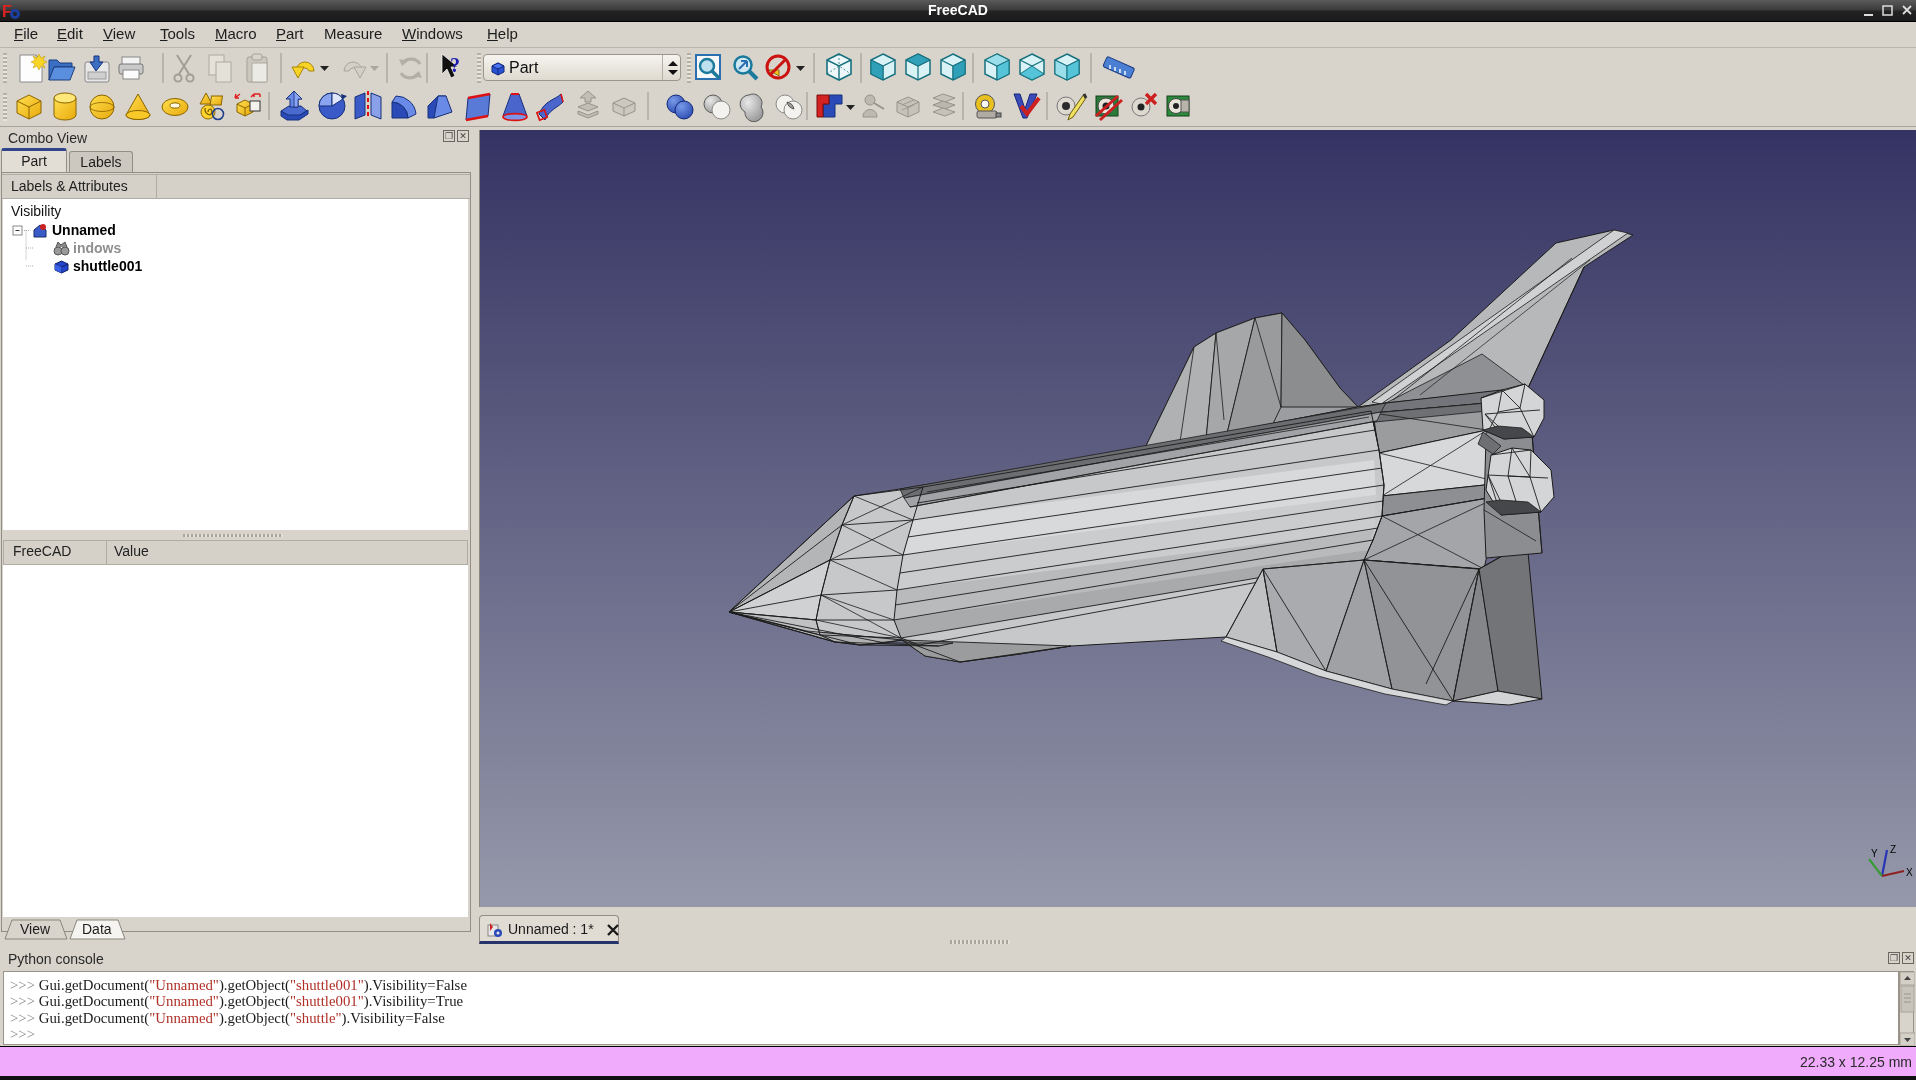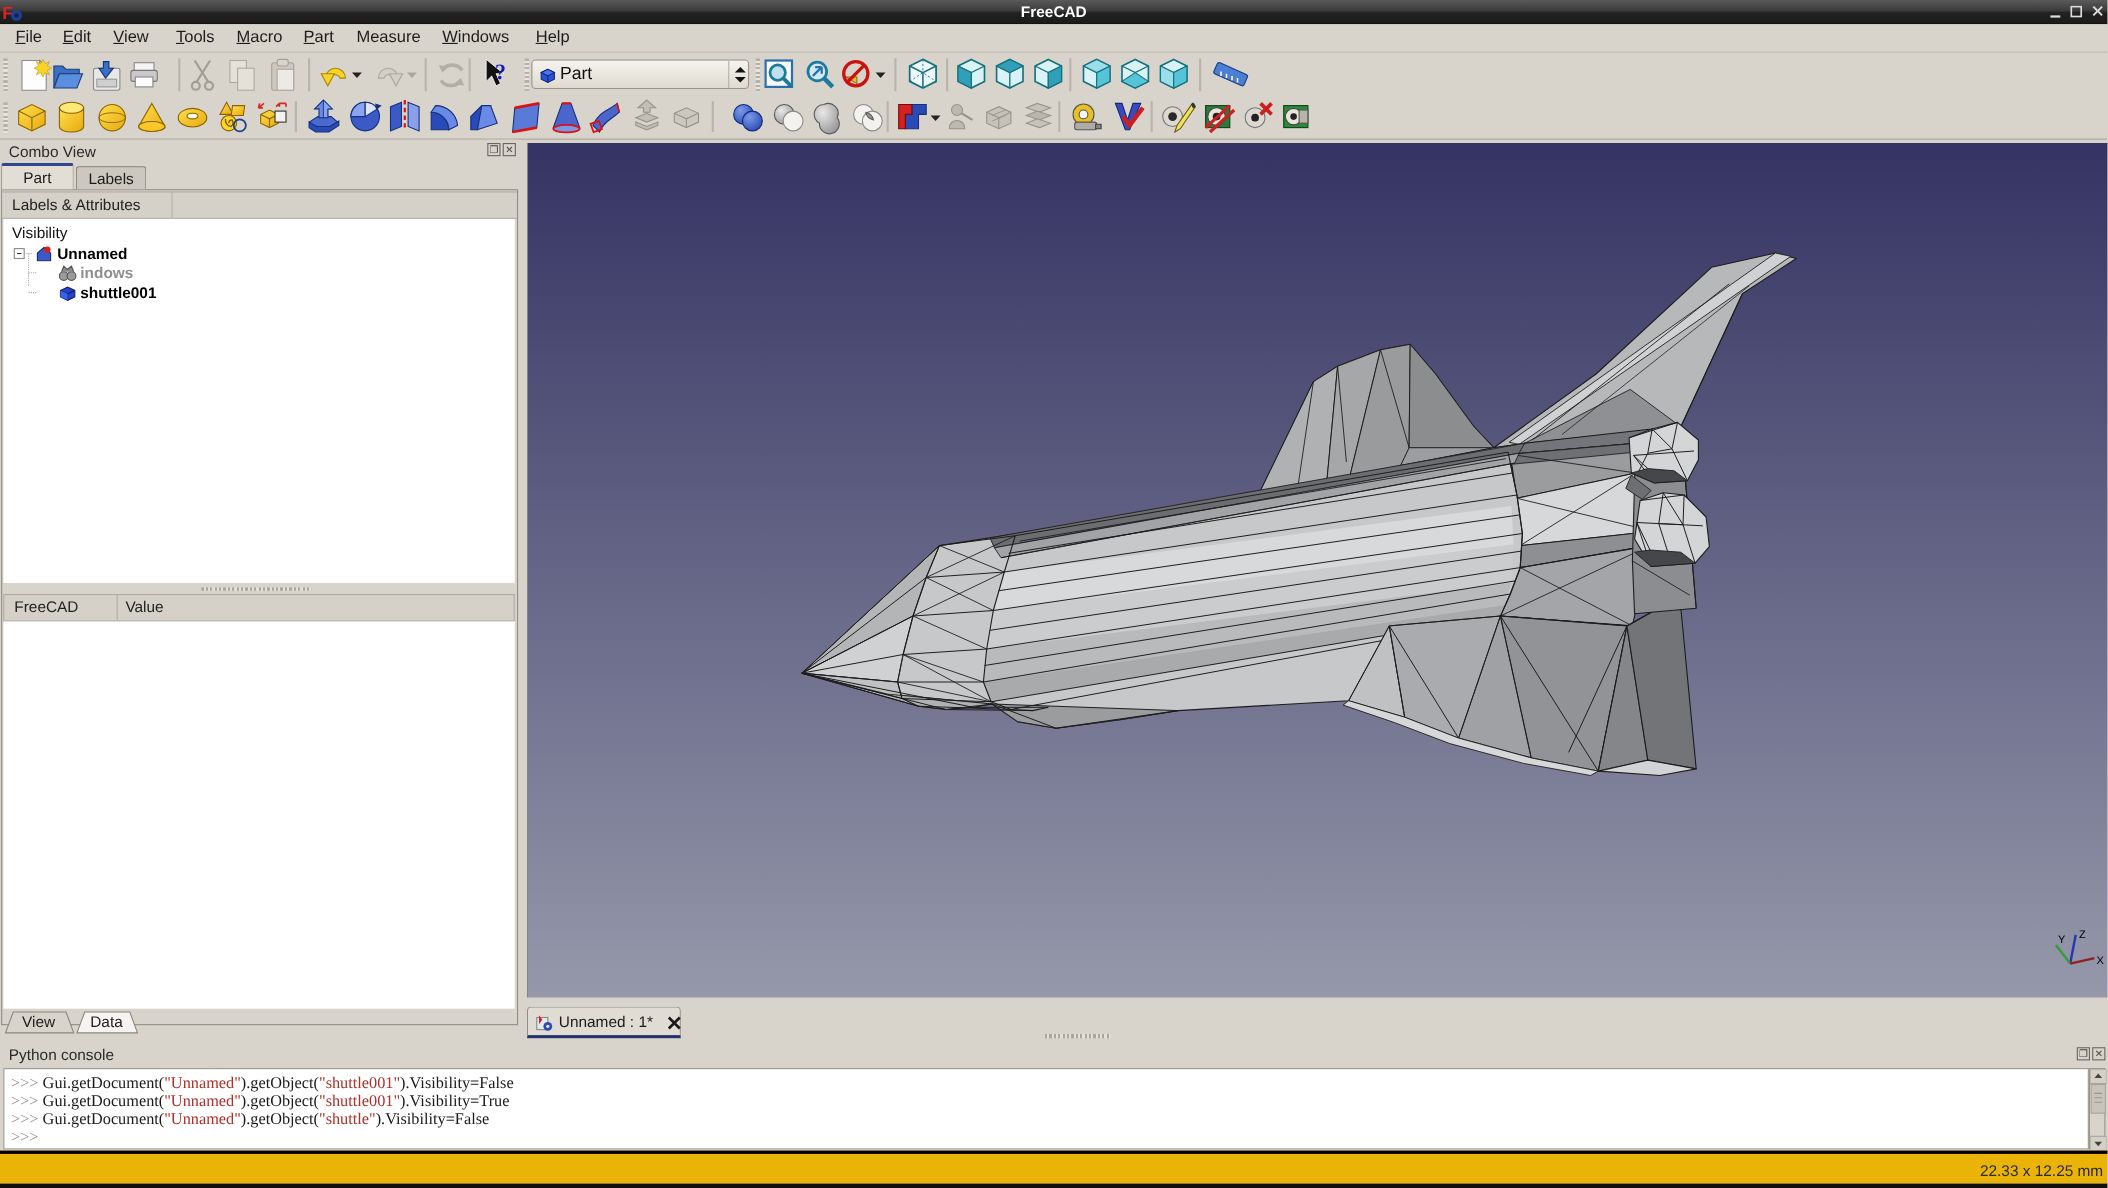--- a/index.html
+++ b/index.html
@@ -48,21 +48,21 @@
   #vptab { position:absolute; left:7px; top:8px; width:140px; height:29px; background:#e0dcd3; border:1px solid #928e85;
     border-radius:4px 4px 0 0; border-bottom:3px solid #26336b; font-size:14px; color:#1a1a1a; }
   
   #pyhdr { left:0; top:947px; width:1916px; height:24px; background:#d8d4cb; font-size:14px; color:#2a2a2a; }
   #pyarea { left:3px; top:971px; width:1896px; height:74px; background:#fff; border:1px solid #989488;
     font-family:"Liberation Serif", serif; font-size:14.8px; color:#1a1a1a; }
   #pyarea .ln { position:absolute; left:6px; white-space:pre; }
   #pyarea .r { color:#b03028; }
   #pyscroll { left:1899px; top:971px; width:15px; height:74px; background:#d8d4cb; border:1px solid #989488; }
   
-  #statusbar { left:0; top:1046px; width:1916px; height:30px; background:#eab308; border-top:3px solid #000000; }
+  #statusbar { left:0; top:1046px; width:1916px; height:30px; background:#f0abfc; border-top:1px solid #000000; }
   #statustext { position:absolute; right:4px; top:7px; font-size:14px; color:#2a2a2a; }
   #blackbottom { left:0; top:1076px; width:1916px; height:4px; background:#101010; }
 </style>
 </head>
 <body>
 <div class="abs" id="titlebar">
     <div id="titletext">FreeCAD</div>
   </div>
 
 <svg class="abs" style="left:2px;top:2px" width="20" height="19">

